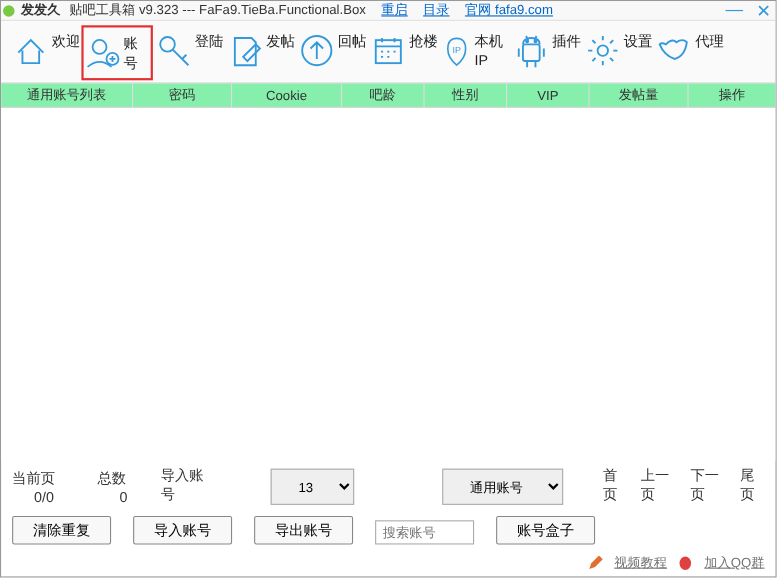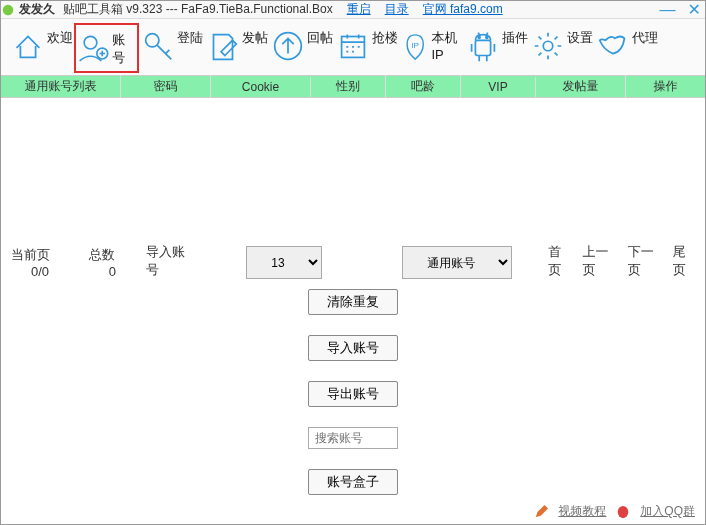--- a/index.html
+++ b/index.html
@@ -18,21 +18,21 @@
 .tool-icon svg { stroke: #3399dd; fill: none; stroke-width: 1.8; }
 .tool-label { color: #222; margin-top: 2px; font-size: 13px; }
 .table-header { display: flex; border-bottom: 1px solid #ccc; background: #86efac; height: 22px; align-items: center; }
 .th { text-align: center; color: #333; border-right: 1px solid #ddd; font-size: 12px; padding: 3px 0; }
 .th:last-child { border-right: none; }
 .content-area { flex: 1; background: #fff; }
 .pager { display: flex; align-items: flex-end; gap: 12px; padding: 4px 10px; font-size: 13px; color: #333; }
 .pager .val { margin-left: 4px; }
 select { font-size: 12px; padding: 1px 20px; border: 1px solid #aaa; height: 33px; margin-left: 44px; }
 .nav-link { color: #333; cursor: pointer; }
-.action-row { display: flex; align-items: center; gap: 20px; padding: 6px 10px; flex-direction: column; }
+.action-row { display: flex; align-items: flex-end; gap: 20px; padding: 6px 10px; }
 .btn { border: 1px solid #888; background: #f8f8f8; padding: 3px 18px; font-size: 13px; cursor: pointer; border-radius: 2px; }
 .search-input { border: 1px solid #aaa; padding: 3px 6px; font-size: 12px; color: #999; width: 90px; }
 .footer { display: flex; align-items: center; justify-content: flex-end; gap: 10px; padding: 2px 10px 4px; font-size: 12px; }
 .footer-link { color: #737373; text-decoration: underline; cursor: pointer; }
 .footer-icon { width: 14px; height: 14px; display: inline-flex; }
 </style>
 </head>
 <body>
 
 <div class="titlebar">
@@ -143,22 +143,22 @@
         </svg>
       </span>
     <span class="tool-label">代理</span>
   </div>
 </div>
 
 <div class="table-header">
   <div class="th" style="width:120px">通用账号列表</div>
   <div class="th" style="width:90px">密码</div>
   <div class="th" style="width:100px">Cookie</div>
+  <div class="th" style="width:75px">吧龄</div>
   <div class="th" style="width:75px">性别</div>
-  <div class="th" style="width:75px">吧龄</div>
   <div class="th" style="width:75px">VIP</div>
   <div class="th" style="width:90px">发帖量</div>
   <div class="th" style="flex:1">操作</div>
 </div>
 
 <div class="content-area"></div>
 
 <div class="pager">
   <span><span>当前页</span><span class="val" style="margin-left:20px">0/0</span></span>
   <span><span>总数</span><span class="val" style="margin-left:20px">0</span></span>

